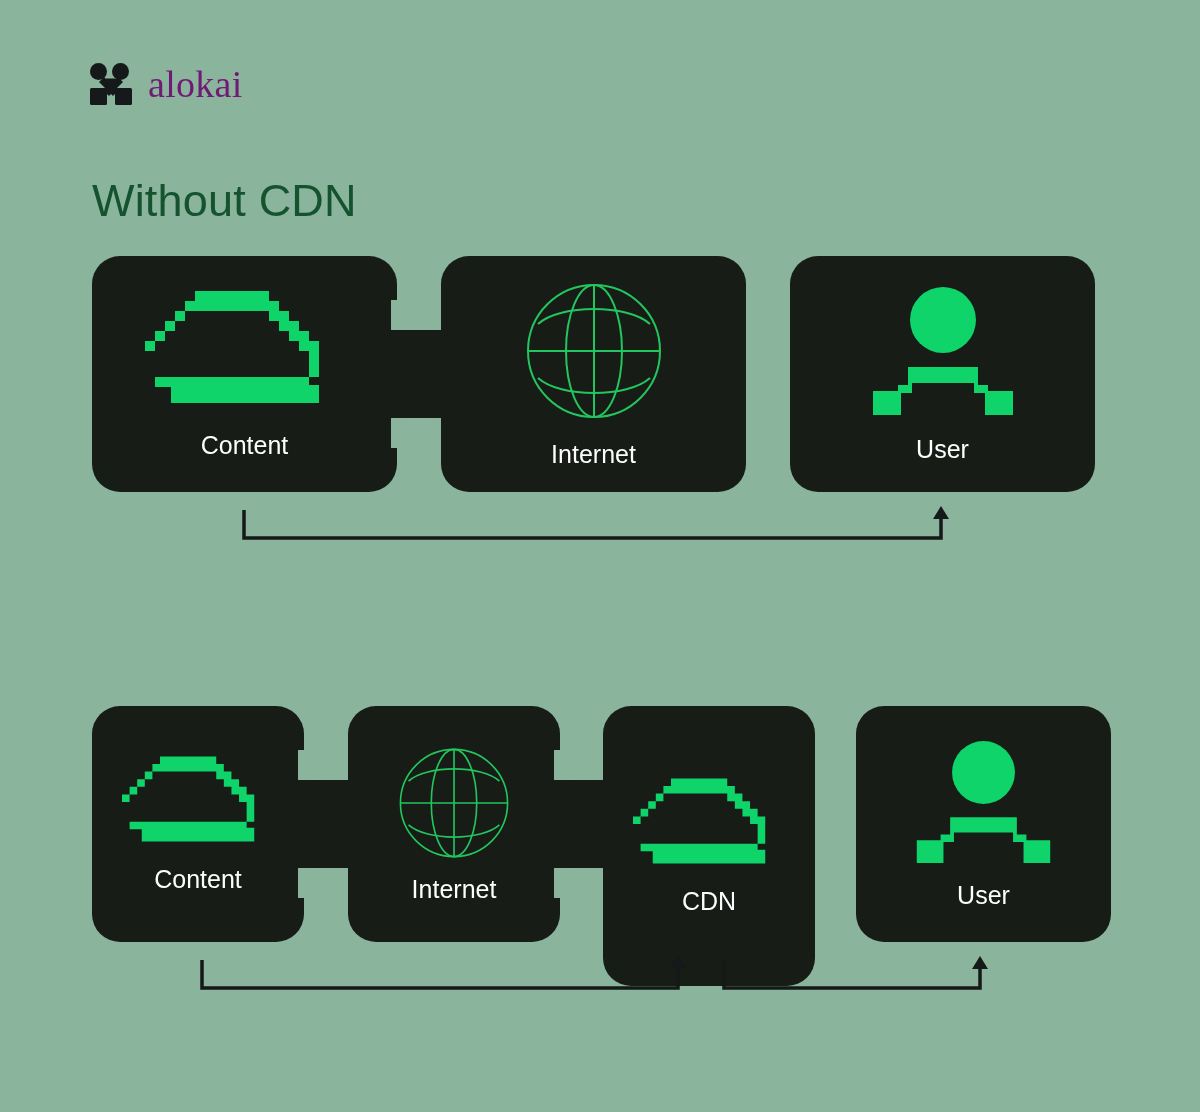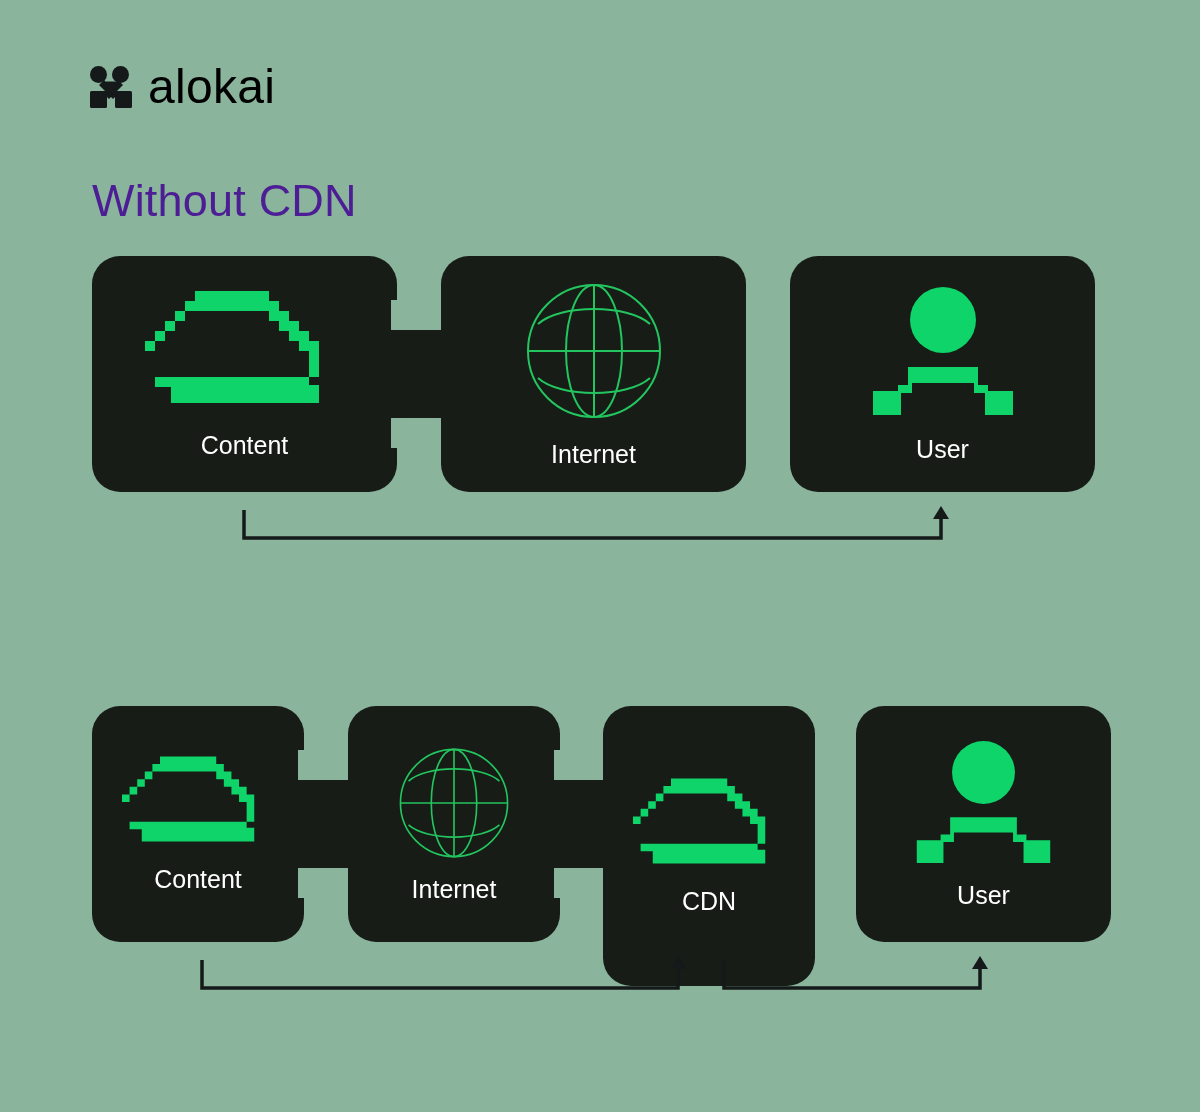--- a/index.html
+++ b/index.html
@@ -24,32 +24,32 @@
   .logo {
     position: absolute;
     left: 90px;
     top: 63px;
     display: flex;
     align-items: center;
     gap: 16px;
   }
   .logo-mark { width: 42px; height: 42px; display: block; }
   .logo-word {
-    color: #000000;
-    font-size: 48px;
+    color: #701a75;
+    font-size: 38px;
     letter-spacing: 0.3px;
     font-weight: 400;
     line-height: 1;
-    font-family: Liberation Sans, sans-serif;
+    font-family: Liberation Serif, serif;
   }
 
   
   .section-title {
     position: absolute;
-    color: #4c1d95;
+    color: #14532d;
     font-size: 45px;
     font-weight: 400;
     letter-spacing: 0.2px;
     line-height: 1;
     white-space: nowrap;
   }
   #title-without { left: 92px; top: 178px; }
   #title-with    { left: 92px; top: 630px; }
 
   .card {

